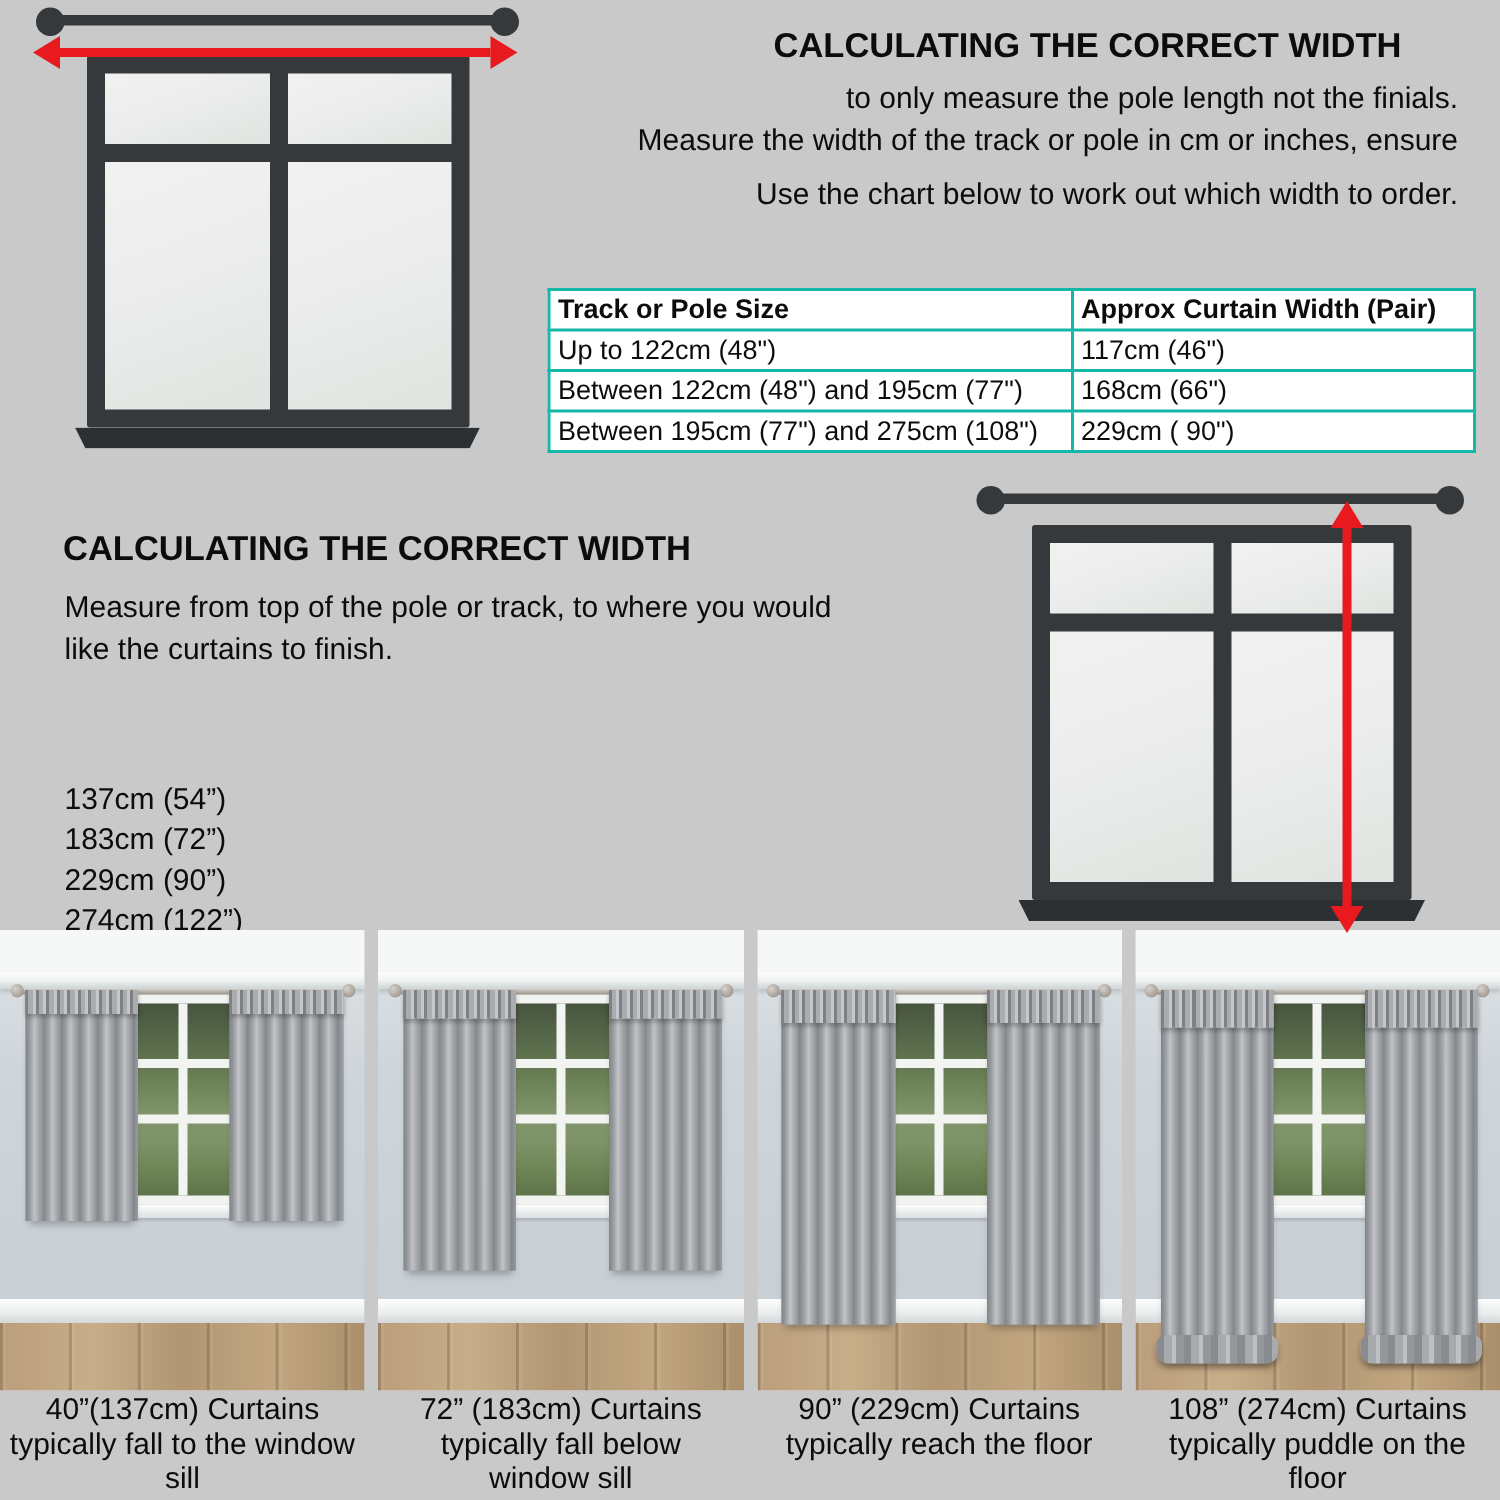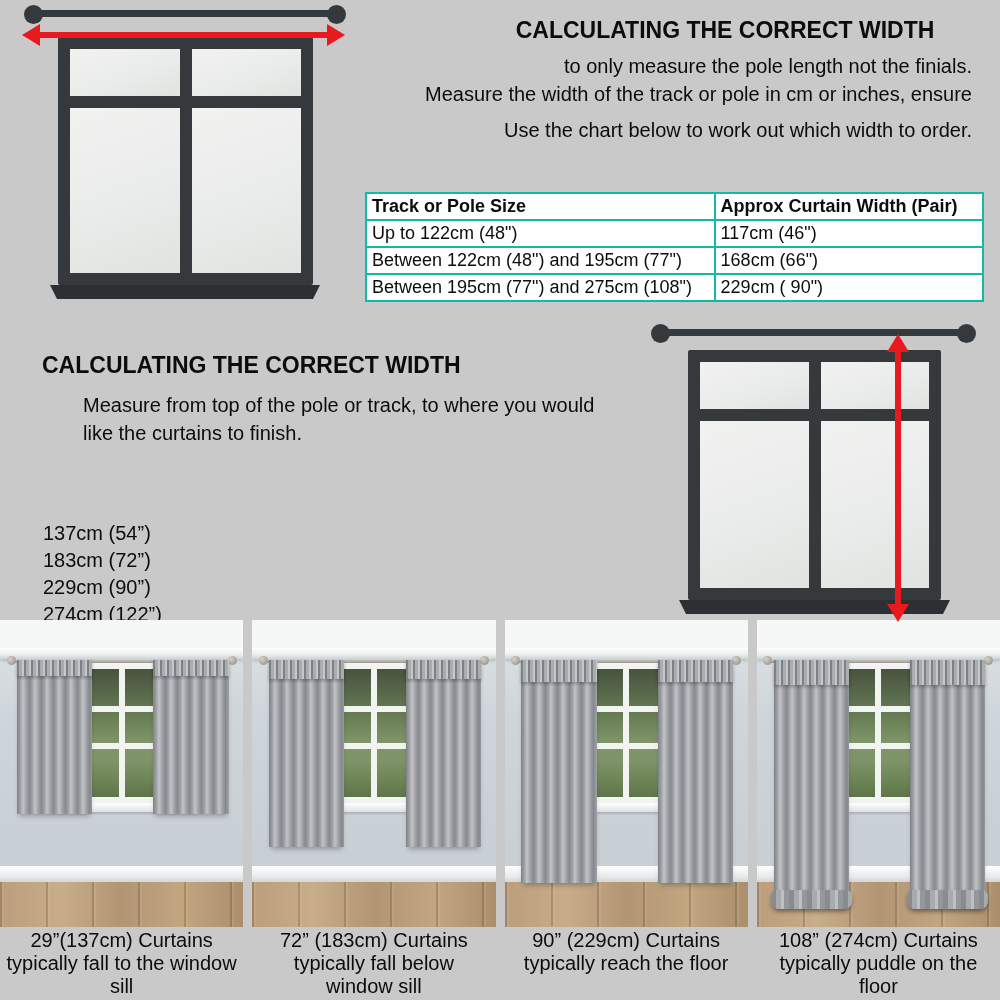--- a/index.html
+++ b/index.html
@@ -35,21 +35,21 @@
 
   table.size-table{position:absolute;left:365px;top:192px;width:619px;border-collapse:collapse;
            background:#ffffff;font-size:18px;}
   table.size-table th,table.size-table td{border:2px solid #14b8a6;padding:1px 5px 2px 5px;
            text-align:left;height:22px;white-space:nowrap;}
   table.size-table th{font-weight:bold;}
   table.size-table .col-track{width:56.5%;}
 
   
   .h-drop{position:absolute;left:42px;top:337px;font-size:23px;font-weight:bold;}
-  .p-drop{position:absolute;left:43px;top:391px;width:600px;font-size:20px;line-height:28px;margin-left:40px;}
+  .p-drop{position:absolute;left:43px;top:391px;width:600px;font-size:20px;line-height:28px;}
   .p-sizes-intro{position:absolute;left:43px;top:470px;font-size:20px;}
   .size-list{position:absolute;left:43px;top:520px;font-size:20px;line-height:27px;}
 
   
   .photo-row{position:absolute;left:0;top:620px;width:1000px;height:307px;display:flex;gap:9px;}
   .photo-card{position:relative;flex:1;}
   .photo{position:absolute;inset:0;overflow:hidden;
          background:linear-gradient(180deg,#dfe3e5 0%,#cfd6db 30%,#c8cfd5 75%,#ccd2d6 100%);}
   .ceiling{position:absolute;left:0;right:0;top:0;height:9%;background:#f6f7f7;}
   .cornice{position:absolute;left:0;right:0;top:9%;height:3.6%;
@@ -253,19 +253,19 @@
         <div class="curtain left"></div>
         <div class="curtain right"></div>
         <div class="skirting"></div>
         <div class="floor"></div>
       </div>
     </figure>
 
   </div>
 
   <div class="caption-row">
-    <div class="caption">29”(137cm) Curtains typically fall to the window sill</div>
+    <div class="caption">40”(137cm) Curtains typically fall to the window sill</div>
     <div class="caption">72” (183cm) Curtains typically fall below window sill</div>
     <div class="caption">90” (229cm) Curtains typically reach the floor</div>
     <div class="caption">108” (274cm) Curtains typically puddle on the floor</div>
   </div>
 
 </div>
 
 </body></html>

